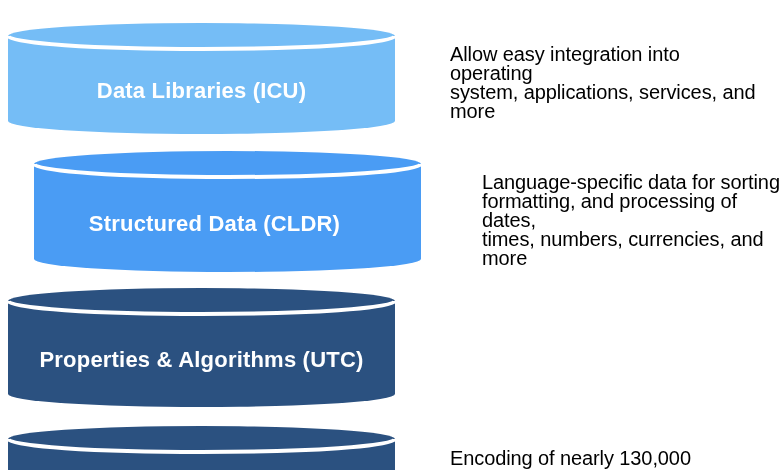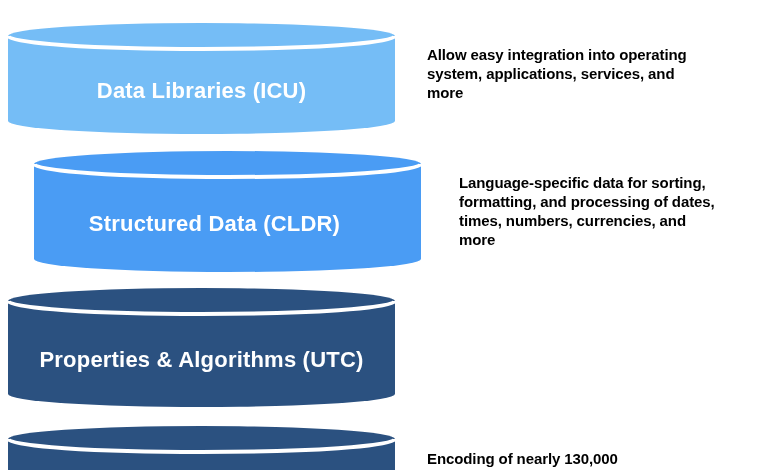--- a/index.html
+++ b/index.html
@@ -33,26 +33,26 @@
     justify-content: center;
     color: #ffffff;
     font-size: 22px;
     font-weight: bold;
     letter-spacing: 0.2px;
     white-space: nowrap;
     text-align: center;
   }
   .desc {
     position: absolute;
-    left: 427px;
+    left: 450px;
     width: 310px;
     color: #000000;
-    font-size: 15px;
+    font-size: 20px;
     line-height: 19px;
-    font-weight: bold;
+    font-weight: normal;
     white-space: pre-line;
     letter-spacing: -0.1px;
   }
   .desc-1 { top: 45px; }
   .desc-2 { top: 173px; margin-left: 32px; }
   .desc-3 { top: 321px; }
   .desc-4 { top: 449px; }
 </style>
 </head>
 <body>

